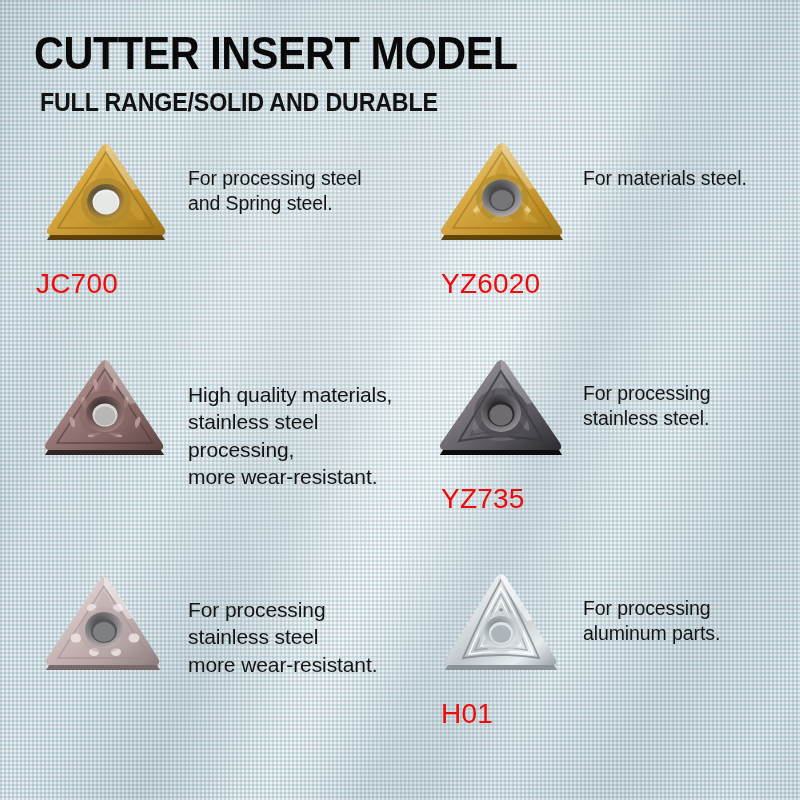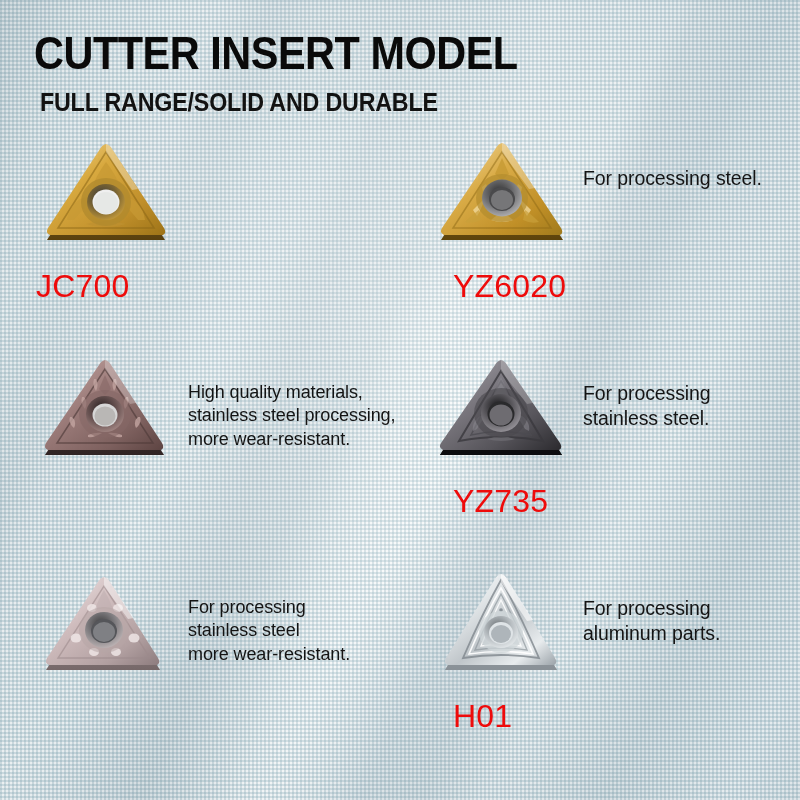--- a/index.html
+++ b/index.html
@@ -68,30 +68,30 @@
   .cell-inner{position:relative;display:flex;align-items:flex-start;}
   .thumb{position:relative;width:150px;flex:0 0 150px;height:125px;}
   .thumb svg{display:block;width:150px;height:125px;overflow:visible;}
 
   .desc{
     padding-top:26px;margin-left:4px;
     font-family:"Liberation Sans","DejaVu Sans",sans-serif;
     font-weight:300;font-size:19.5px;line-height:1.30;color:#141414;
     white-space:pre-line;letter-spacing:-.1px;
   }
-  .desc.tight{font-size:18px;}
+  .desc.tight{font-size:21px;}
 
   .model{
     position:absolute;top:128px;
     font-family:"Liberation Sans","DejaVu Sans",sans-serif;
-    font-size:32px;font-weight:400;letter-spacing:.2px;color:#ee0b0b;
+    font-size:28px;font-weight:400;letter-spacing:.2px;color:#ee0b0b;
     white-space:nowrap;
   }
   .cell.left  .model{left:36px;}
-  .cell.right .model{left:48px;}
+  .cell.right .model{left:36px;}
 </style>
 </head>
 <body>
 
 <div id="page">
 
   <div class="bg-base"></div>
   <div class="bg-ribbon">
     <span class="r7"></span>
       <span class="r1"></span>
@@ -146,20 +146,22 @@
                   <path d="M52 84 Q72 78 92 84 Q72 90 52 84 Z" fill="#bd9030" opacity=".7"></path>
                   <ellipse cx="72" cy="62" rx="25" ry="24" fill="#b08a2e" opacity=".75"></ellipse>
                   <ellipse cx="72" cy="62" rx="19" ry="18" fill="url(#g1h)"></ellipse>
                   <ellipse cx="72" cy="62" rx="13.5" ry="12.5" fill="#efefef"></ellipse>
                   <ellipse cx="72" cy="63" rx="12" ry="11" fill="#e6e8e6"></ellipse>
                   <path d="M72 4 Q76 5 78 9 L104 49 L98 50 L72 12 Z" fill="#ffffff" opacity=".32"></path>
                   <path d="M16 95 L129 95 L131 100 L13 100 Z" fill="#000" opacity=".18"></path>
                 </g>
               </svg>
             </div>
+            <div class="desc">For processing steel
+and Spring steel.</div>
           </div>
           <div class="model">JC700</div>
         </div>
 
         <div class="cell right">
           <div class="cell-inner">
             <div class="thumb">
               <svg viewBox="0 0 150 125">
                 <defs>
                   <linearGradient id="g2f" x1="0" y1="0" x2="1" y2="1">
@@ -192,21 +194,21 @@
                   <path d="M110 82 Q102 74 96 70 L94 80 Q102 84 110 82 Z" fill="#c99f3a" opacity=".7"></path>
                   <ellipse cx="73" cy="58" rx="26" ry="24" fill="#b28c2d" opacity=".7"></ellipse>
                   <ellipse cx="73" cy="58" rx="20" ry="18.5" fill="url(#g2h)"></ellipse>
                   <ellipse cx="73" cy="59" rx="13" ry="12" fill="#4a4a4c"></ellipse>
                   <ellipse cx="73" cy="60" rx="11" ry="10" fill="#767678"></ellipse>
                   <path d="M73 3 Q77 4 79 8 L106 48 L100 49 L73 12 Z" fill="#ffffff" opacity=".3"></path>
                   <path d="M15 95 L131 95 L134 100 L12 100 Z" fill="#000" opacity=".2"></path>
                 </g>
               </svg>
             </div>
-            <div class="desc">For processing steel.</div>
+            <div class="desc">For materials steel.</div>
           </div>
           <div class="model">YZ6020</div>
         </div>
       </div>
 
       <div class="row">
 
         <div class="cell left">
           <div class="cell-inner">
             <div class="thumb">

